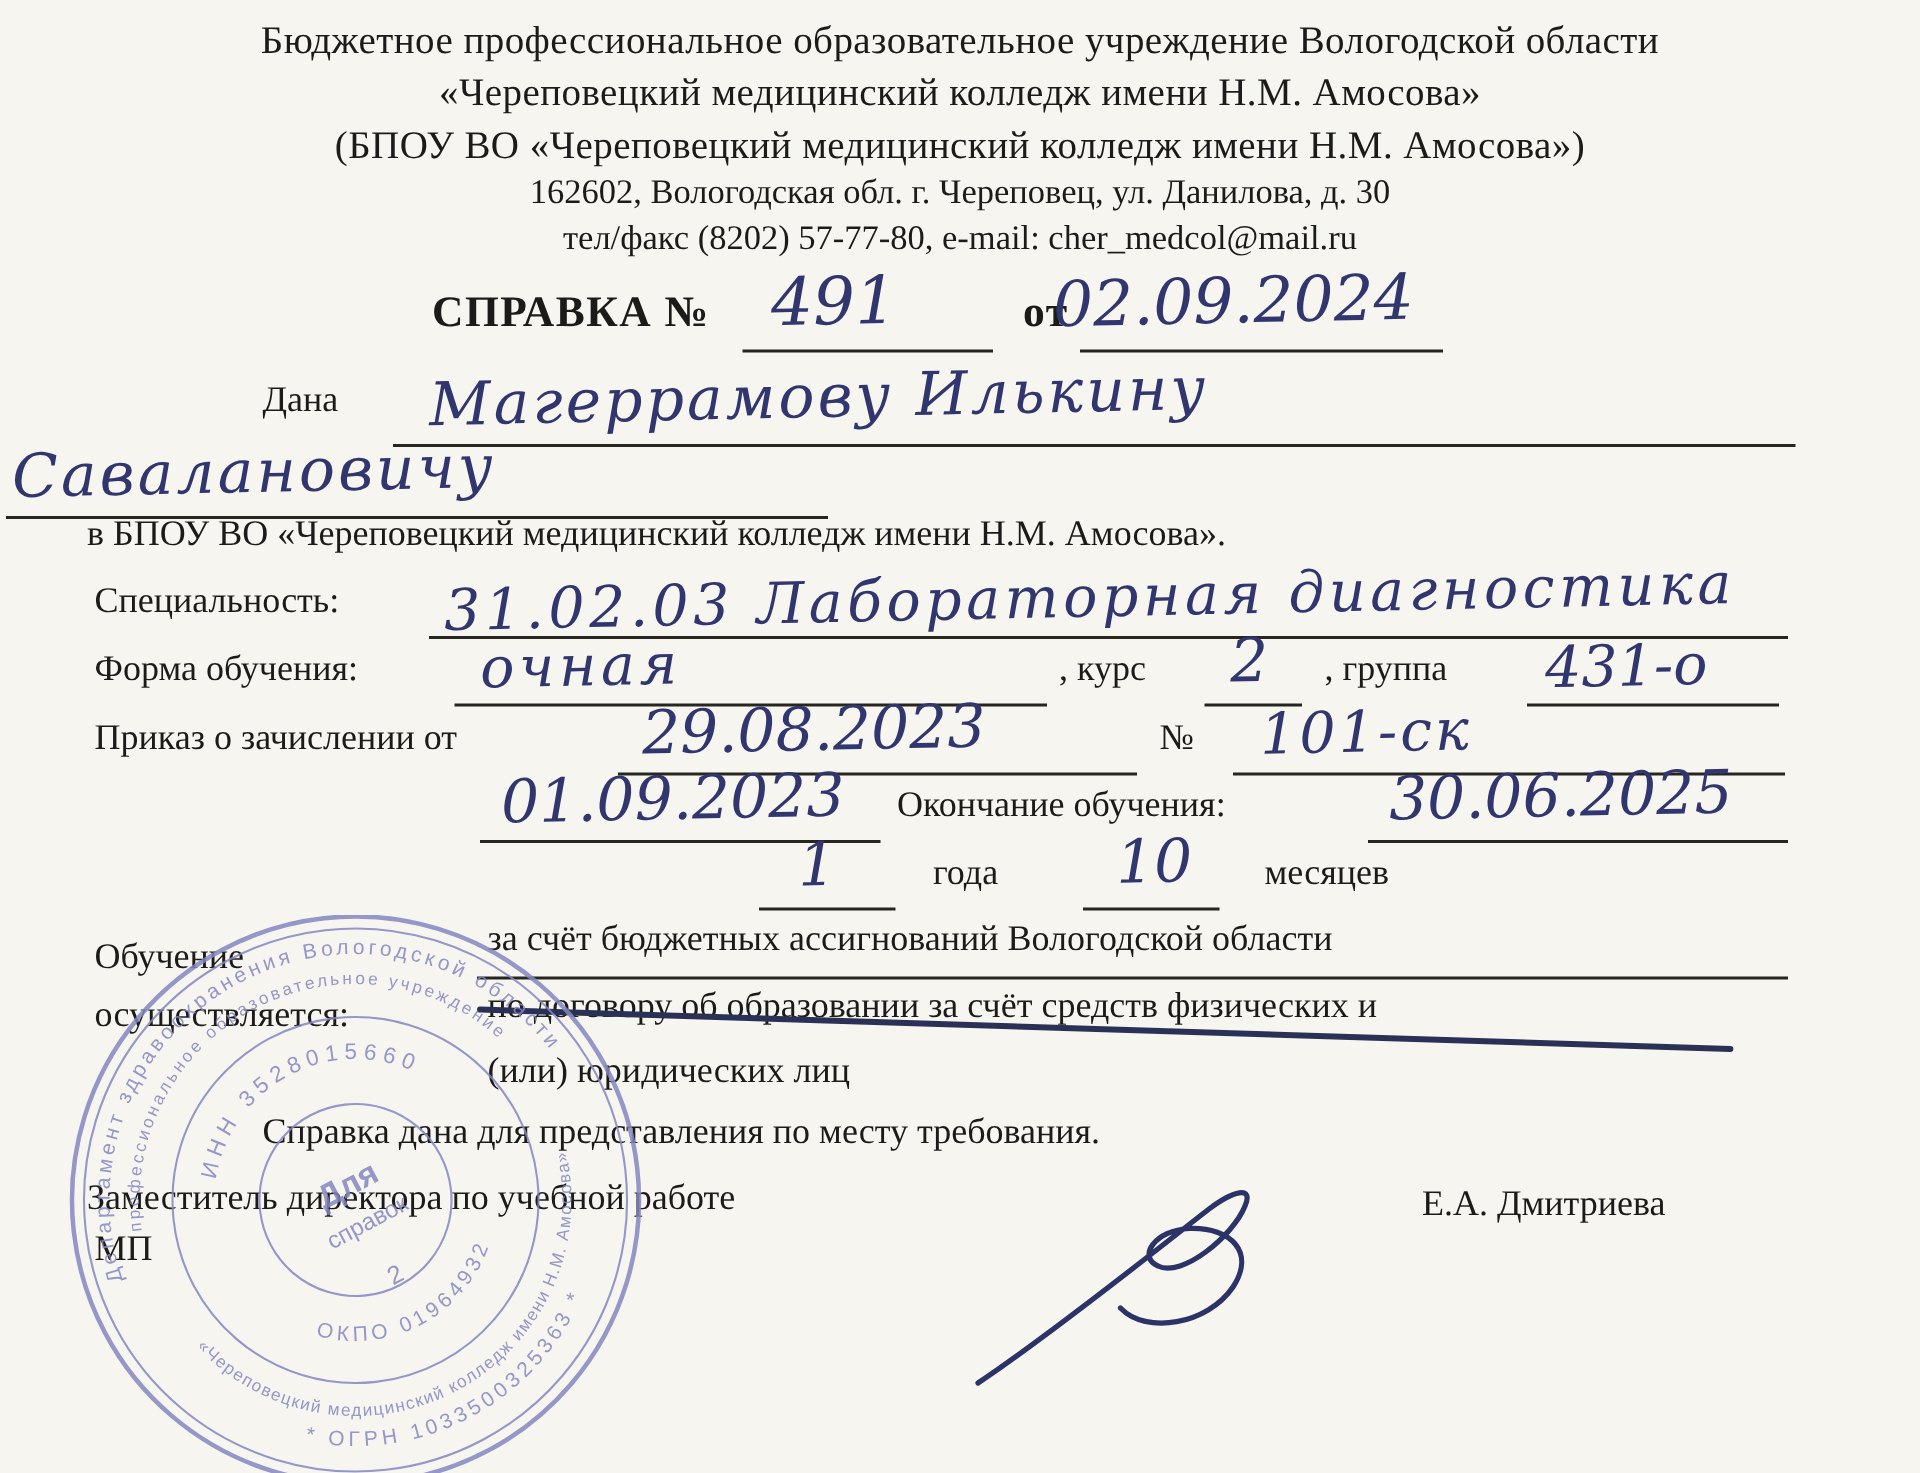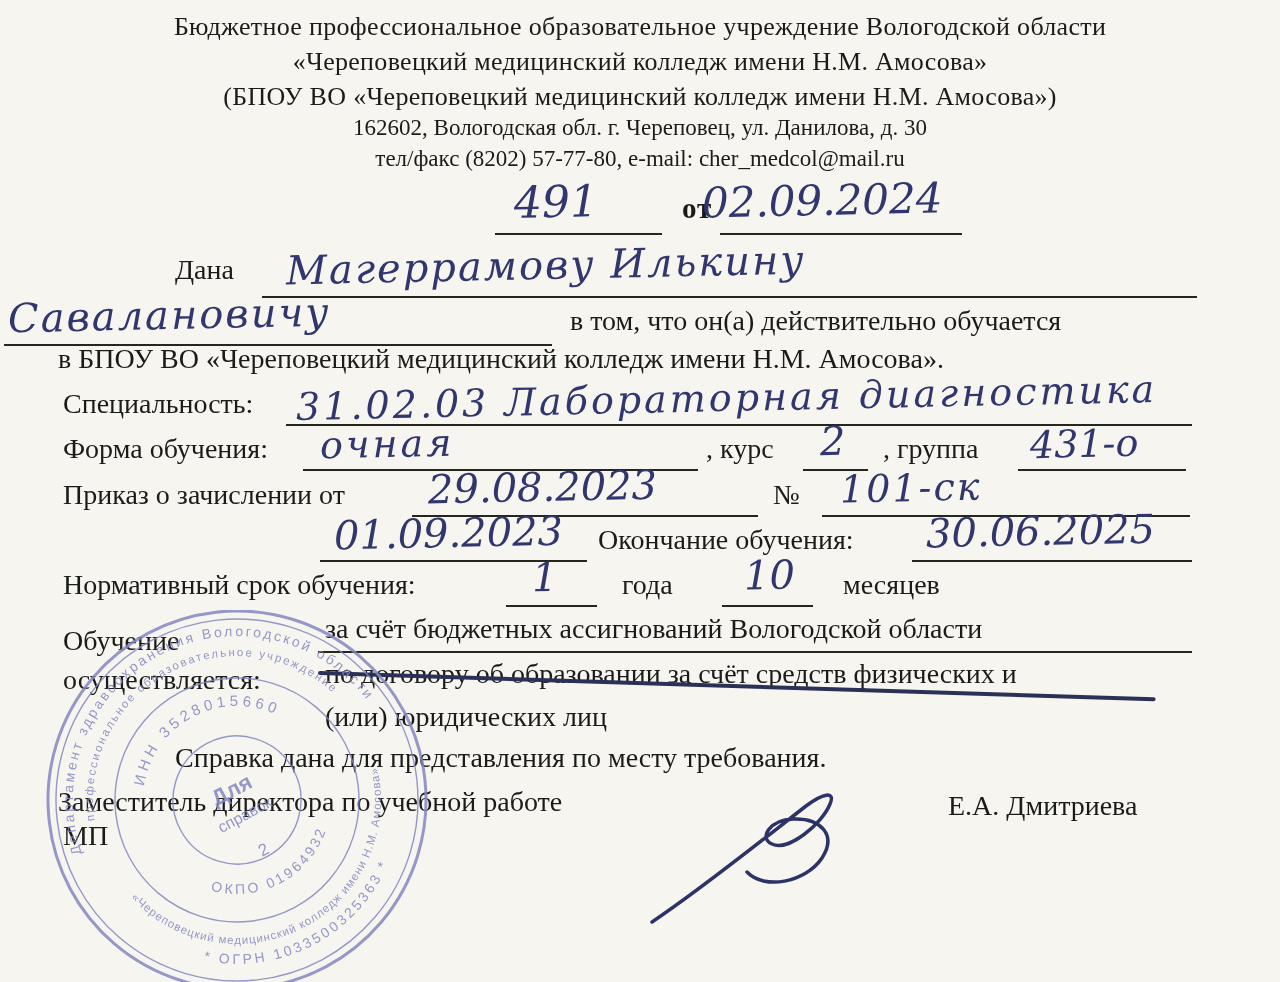--- a/index.html
+++ b/index.html
@@ -10,21 +10,21 @@
     overflow:hidden;
     font-family:"Liberation Serif", serif;
     color:#1b1b19;
     text-decoration:underline;
   }
   .abs{position:absolute;white-space:nowrap;}
   .printed{font-family:"Liberation Serif", serif;color:#1b1b19;}
   .hdr{width:100%;text-align:center;font-size:26px;letter-spacing:.3px;}
   .hdr-sm{width:100%;text-align:center;font-size:23px;}
   .title-bold{font-weight:bold;font-size:29px;letter-spacing:1px;}
-  .body-txt{font-size:28px;}
+  .body-txt{font-size:24px;}
   .hand{
     font-family:"DejaVu Serif", serif;
     font-style:italic;
     color:#31376e;
     transform:rotate(-1.2deg);
   }
   .uline{position:absolute;height:0;border-bottom:2px solid #26261f;}
   .strike{
     position:absolute;
     height:4px;background:#2b3156;border-radius:2px;
@@ -39,33 +39,33 @@
 <body>
 
 <div class="page">
 
   <div class="abs printed hdr" style="top:12px;left:0;">Бюджетное профессиональное образовательное учреждение Вологодской области</div>
   <div class="abs printed hdr" style="top:47px;left:0;">«Череповецкий медицинский колледж имени Н.М. Амосова»</div>
   <div class="abs printed hdr" style="top:82px;left:0;">(БПОУ ВО «Череповецкий медицинский колледж имени Н.М. Амосова»)</div>
   <div class="abs printed hdr-sm" style="top:115px;left:0;">162602, Вологодская обл. г. Череповец, ул. Данилова, д. 30</div>
   <div class="abs printed hdr-sm" style="top:146px;left:0;">тел/факс (8202) 57-77-80, e-mail: cher_medcol@mail.ru</div>
 
+  <div class="abs printed title-bold" style="top:192px;left:288px;">СПРАВКА №</div>
   <div class="uline" style="top:233px;left:495px;width:167px;"></div>
   <div class="abs hand" style="top:176px;left:514px;font-size:44px;">491</div>
   <div class="abs printed title-bold" style="top:192px;left:682px;">от</div>
   <div class="uline" style="top:233px;left:720px;width:242px;"></div>
   <div class="abs hand" style="top:176px;left:702px;font-size:42px;">02.09.2024</div>
 
   <div class="abs printed body-txt" style="top:254px;left:175px;">Дана</div>
   <div class="abs hand" style="top:242px;left:286px;font-size:40px;letter-spacing:2px;">Магеррамову Илькину</div>
   <div class="uline" style="top:296px;left:262px;width:935px;"></div>
 
   <div class="abs hand" style="top:292px;left:8px;font-size:40px;letter-spacing:2px;">Савалановичу</div>
   <div class="uline" style="top:344px;left:4px;width:548px;"></div>
-  <div class="abs printed body-txt" style="top:305px;left:570px;">в том, что он(а) действительно обучается</div>
 
   <div class="abs printed body-txt" style="top:343px;left:58px;">в БПОУ ВО «Череповецкий медицинский колледж имени Н.М. Амосова».</div>
 
   <div class="abs printed body-txt" style="top:388px;left:63px;">Специальность:</div>
   <div class="abs hand" style="top:376px;left:296px;font-size:38px;letter-spacing:3px;">31.02.03 Лабораторная диагностика</div>
   <div class="uline" style="top:424px;left:286px;width:906px;"></div>
 
   <div class="abs printed body-txt" style="top:433px;left:63px;">Форма обучения:</div>
   <div class="abs hand" style="top:422px;left:320px;font-size:38px;letter-spacing:3px;">очная</div>
   <div class="uline" style="top:469px;left:303px;width:395px;"></div>
@@ -82,21 +82,20 @@
   <div class="abs printed body-txt" style="top:479px;left:773px;">№</div>
   <div class="abs hand" style="top:466px;left:840px;font-size:38px;letter-spacing:2px;">101-ск</div>
   <div class="uline" style="top:515px;left:822px;width:368px;"></div>
 
   <div class="abs hand" style="top:510px;left:334px;font-size:40px;">01.09.2023</div>
   <div class="uline" style="top:560px;left:320px;width:267px;"></div>
   <div class="abs printed body-txt" style="top:524px;left:598px;">Окончание обучения:</div>
   <div class="abs hand" style="top:508px;left:926px;font-size:40px;">30.06.2025</div>
   <div class="uline" style="top:560px;left:912px;width:280px;"></div>
 
-  <div class="abs printed body-txt" style="top:569px;left:63px;">Нормативный срок обучения:</div>
   <div class="abs hand" style="top:554px;left:532px;font-size:40px;">1</div>
   <div class="uline" style="top:605px;left:506px;width:91px;"></div>
   <div class="abs printed body-txt" style="top:569px;left:622px;">года</div>
   <div class="abs hand" style="top:552px;left:744px;font-size:40px;">10</div>
   <div class="uline" style="top:605px;left:722px;width:91px;"></div>
   <div class="abs printed body-txt" style="top:569px;left:843px;text-align:center;">месяцев</div>
 
   <div class="abs printed body-txt" style="top:625px;left:63px;">Обучение</div>
   <div class="abs printed body-txt" style="top:613px;left:325px;">за счёт бюджетных ассигнований Вологодской области</div>
 

